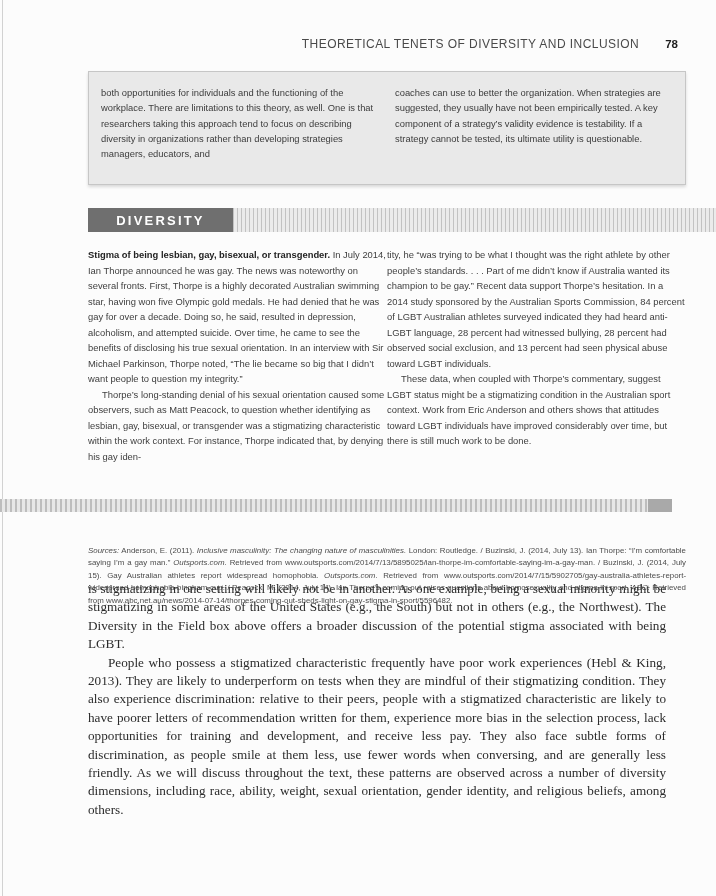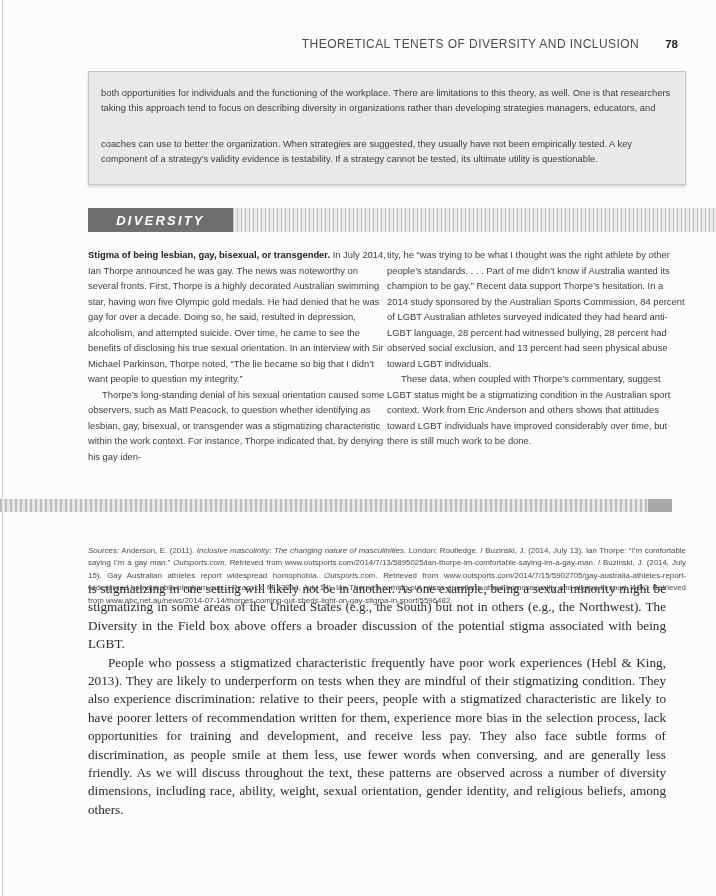--- a/index.html
+++ b/index.html
@@ -32,30 +32,30 @@
   .page-number{
     font-size:11.5px;font-weight:bold;color:#1f1f1f;
   }
   
   .summary-box{
     position:absolute;left:88px;top:71px;width:598px;height:114px;
     background:var(--box-bg);
     border:1px solid #c6c6c6;
     box-shadow:0 2px 3px rgba(0,0,0,.14);
     padding:13px 12px;
-    display:flex;gap:16px;flex-direction:column;
+    display:flex;gap:16px;
   }
   .summary-box p{
     flex:1 1 0;
     font-size:9.4px;line-height:15.3px;color:#3c3c3c;
   }
   
   .banner{
     position:absolute;left:88px;top:208px;right:0;height:24px;
-    display:flex;align-items:stretch;font-style:italic;
+    display:flex;align-items:stretch;
   }
   .banner-primary{
     flex:0 0 145px;
     background:var(--banner-dark);
     color:#ffffff;font-weight:bold;font-size:13px;letter-spacing:2.2px;
     display:flex;align-items:center;justify-content:center;
   }
   .banner-secondary{
     flex:0 0 143px;
     background:#ffffff;

